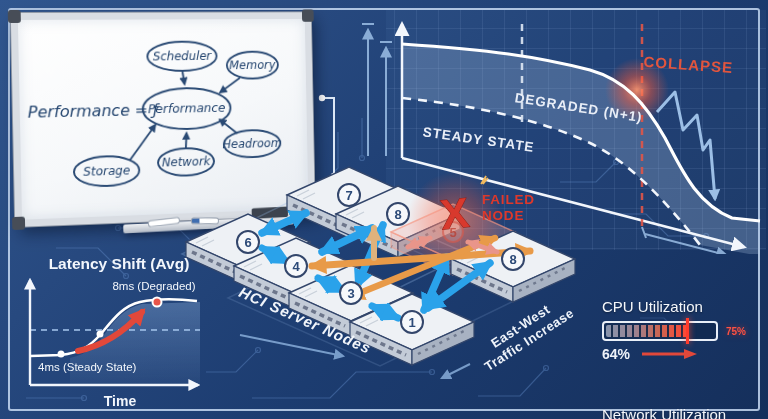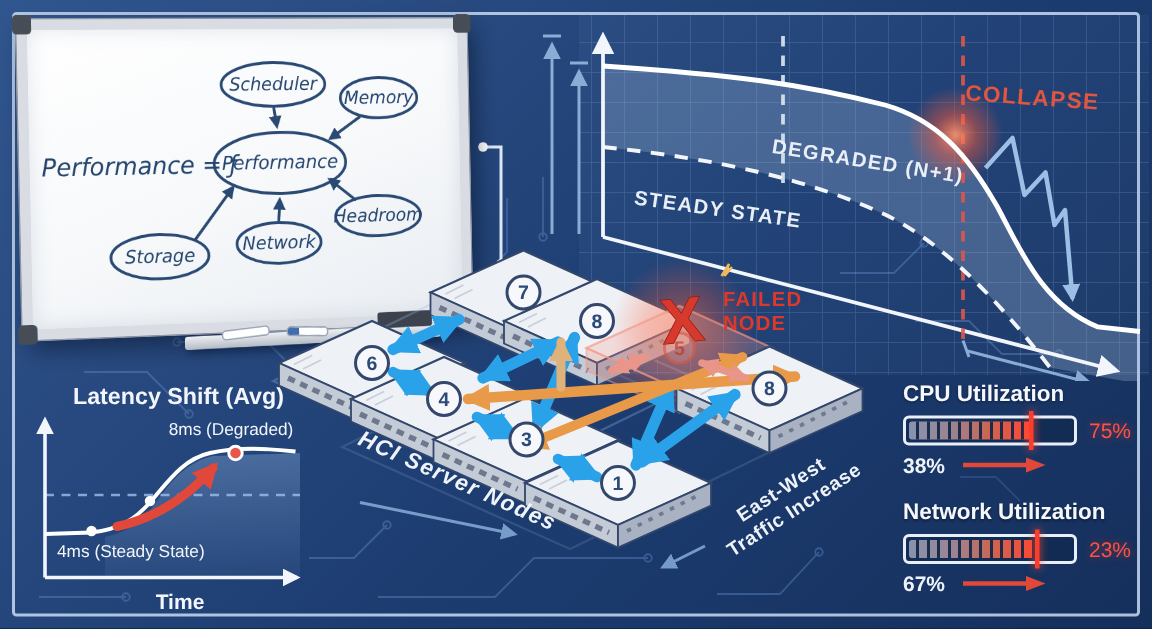--- a/index.html
+++ b/index.html
@@ -24,29 +24,29 @@
   .cap.bl{left:-10px;bottom:-10px}.cap.br{right:-10px;bottom:-10px}
   .tray{position:absolute;left:34%;bottom:-17px;width:184px;height:9px;border-radius:2px;
     background:linear-gradient(#eef0f3,#b4bbc6);box-shadow:2px 3px 6px rgba(4,14,34,.4);transform:rotate(-.6deg);}
   .eraser{position:absolute;right:6px;top:-10px;width:40px;height:11px;background:#3c434e;border-radius:2px;}
   .mk{position:absolute;height:5px;border-radius:3px;background:#fff;border:1px solid #99a3b1;}
   .mk.m1{left:26px;top:-4px;width:32px;transform:rotate(-4deg);}
   .mk.m2{left:72px;top:-3px;width:28px;transform:rotate(3deg);background:linear-gradient(90deg,#3f6db0 0 8px,#fff 8px);}
   
   .metrics{position:absolute;left:602px;top:254px;width:160px;z-index:6;color:#f4f7fb;}
   .metric{margin-bottom:15px;}
-  .metric-title{font-size:15px;font-weight:bold;margin-bottom:6px;text-shadow:0 1px 2px rgba(0,0,0,.4);}
+  .metric-title{font-size:15px;font-weight:normal;margin-bottom:6px;text-shadow:0 1px 2px rgba(0,0,0,.4);margin-top:44px;}
   .bar-row{display:flex;align-items:center;gap:8px;}
   .bar{position:relative;width:112px;height:16px;border:2px solid #e9eff8;border-radius:4px;background:rgba(12,32,62,.4);}
   .bar-fill{position:absolute;left:2px;top:2px;bottom:2px;border-radius:2px;
     background:linear-gradient(90deg,#8794ad 0%,#9b8392 35%,#cc6551 65%,#ff4634 100%);}
   .bar-fill::after{content:"";position:absolute;inset:0;
     background:repeating-linear-gradient(90deg,transparent 0 5px,rgba(15,37,70,.92) 5px 7px);}
   .bar-marker{position:absolute;top:-5px;height:26px;width:3px;background:#ff3b2c;box-shadow:0 0 6px rgba(255,80,55,.95);}
-  .to-val{color:#ff5243;font-weight:normal;font-size:14px;text-shadow:0 0 6px rgba(255,60,40,.5);text-align:right;}
+  .to-val{color:#ff5243;font-weight:bold;font-size:10px;text-shadow:0 0 6px rgba(255,60,40,.5);text-align:right;}
   .from-row{display:flex;align-items:center;gap:10px;margin-top:5px;font-weight:bold;font-size:14px;color:#eef2f9;}
 </style>
 </head>
 <body>
 
 <div class="canvas">
 
   <svg class="layer" style="left:0;top:0;z-index:1" width="768" height="419" viewBox="0 0 768 419">
     <g fill="none" stroke="#5d86c2" stroke-width="1.2" opacity="0.45">
       <path d="M118,228 L178,228 L202,252 L256,252"></path>
@@ -345,21 +345,21 @@
     <div class="metric">
       <div class="metric-title">CPU Utilization</div>
       <div class="bar-row">
         <div class="bar">
           <div class="bar-fill" style="width:73%"></div>
           <div class="bar-marker" style="left:73%"></div>
         </div>
         <span class="to-val">75%</span>
       </div>
       <div class="from-row">
-        <span>38%</span>
+        <span>64%</span>
         <svg width="58" height="12">
           <line x1="2" y1="6" x2="44" y2="6" stroke="#e2483a" stroke-width="3"></line>
           <polygon points="44,1 57,6 44,11" fill="#e2483a"></polygon>
         </svg>
       </div>
     </div>
     <div class="metric">
       <div class="metric-title">Network Utilization</div>
       <div class="bar-row">
         <div class="bar">

